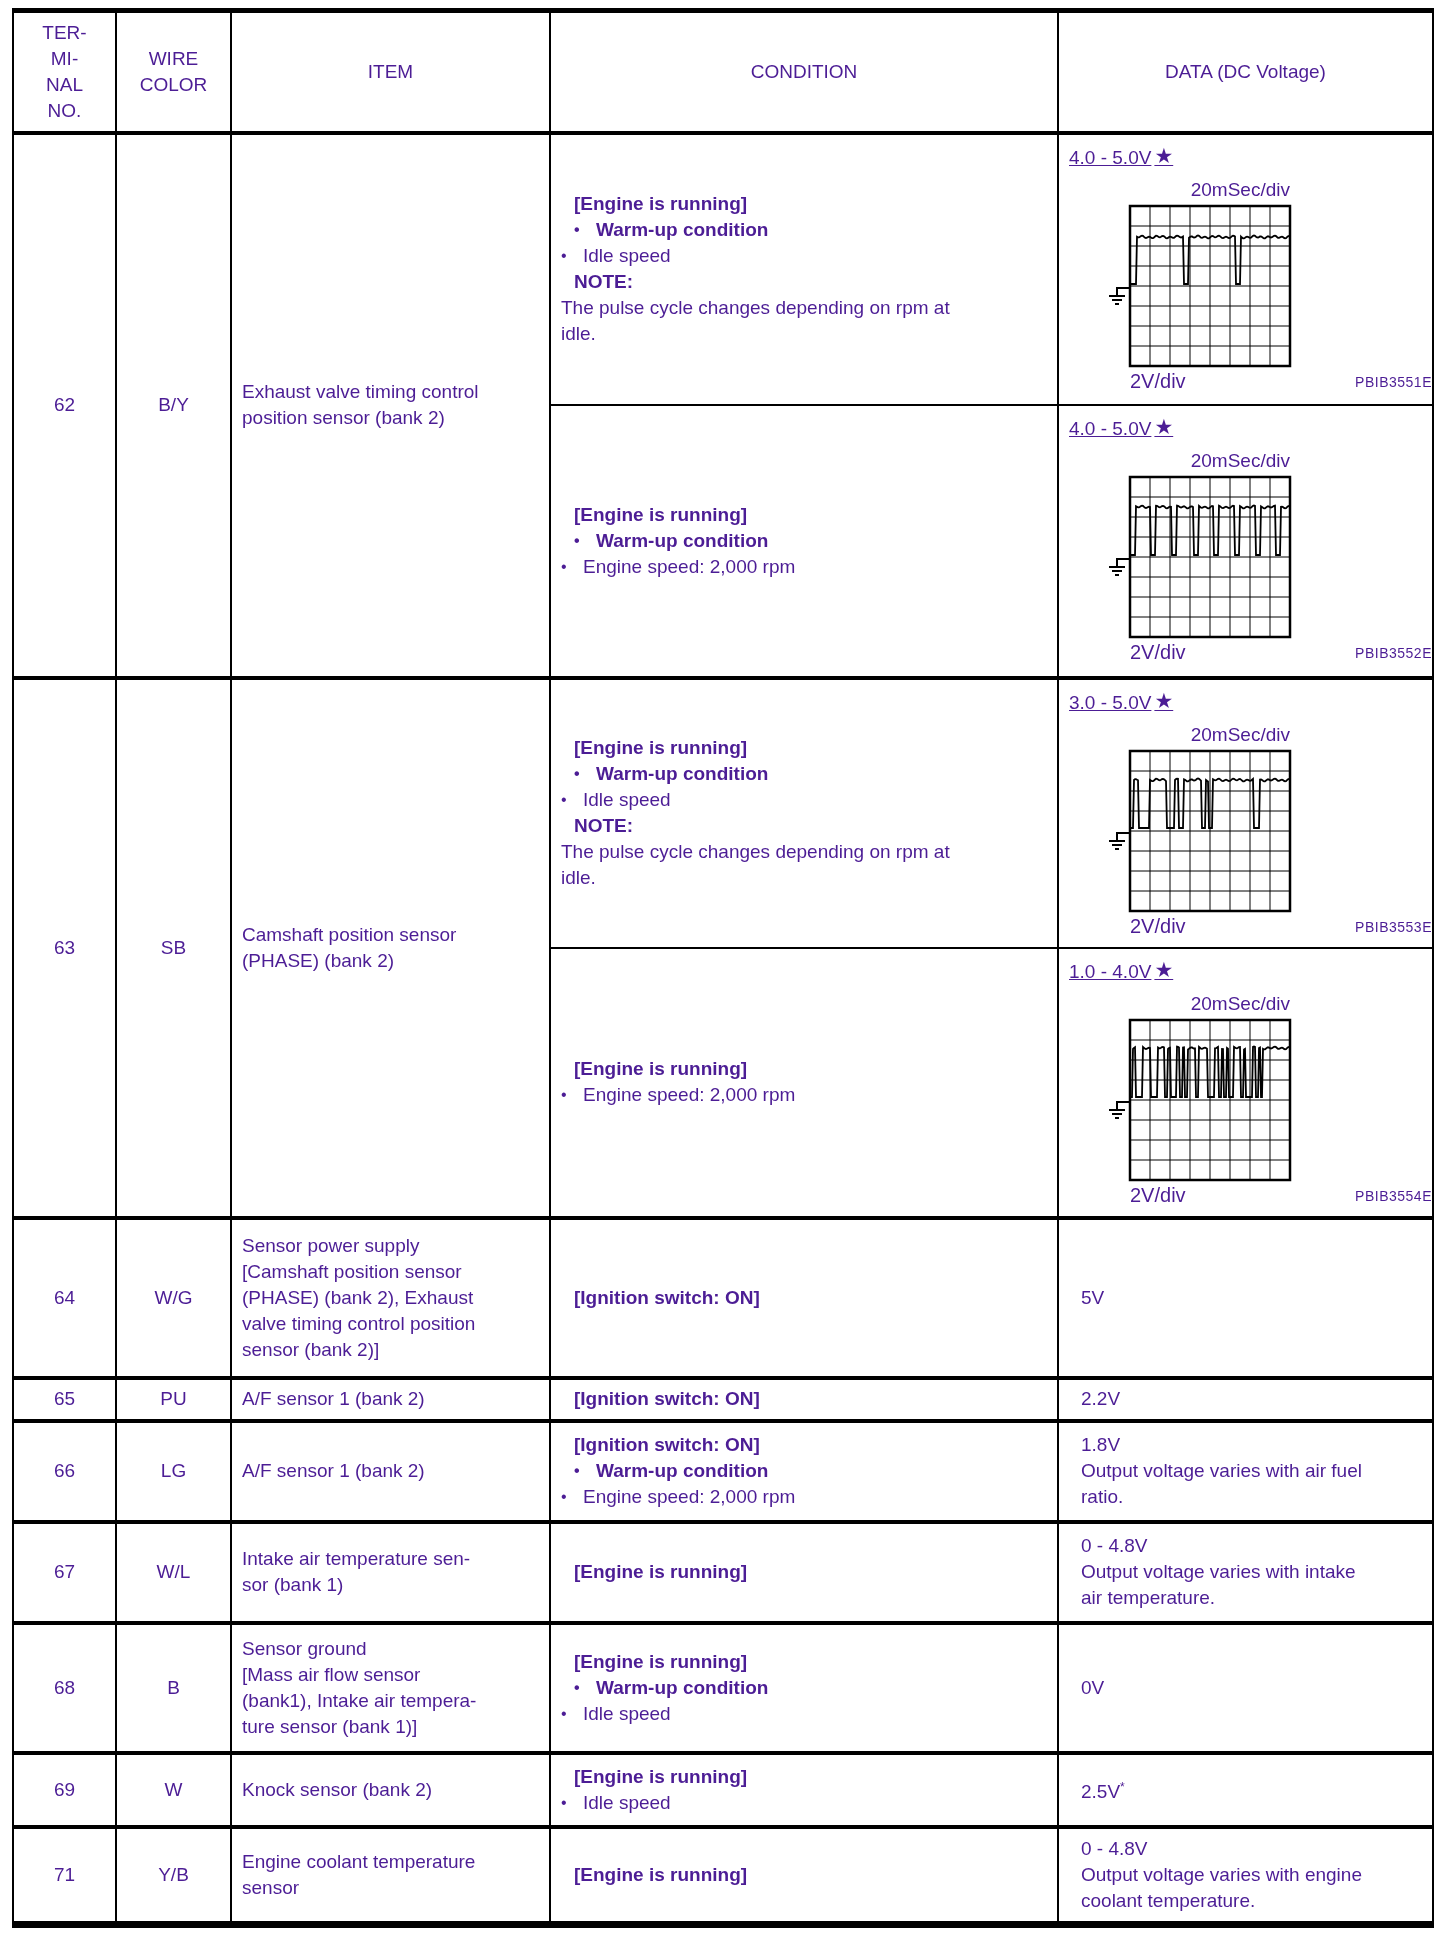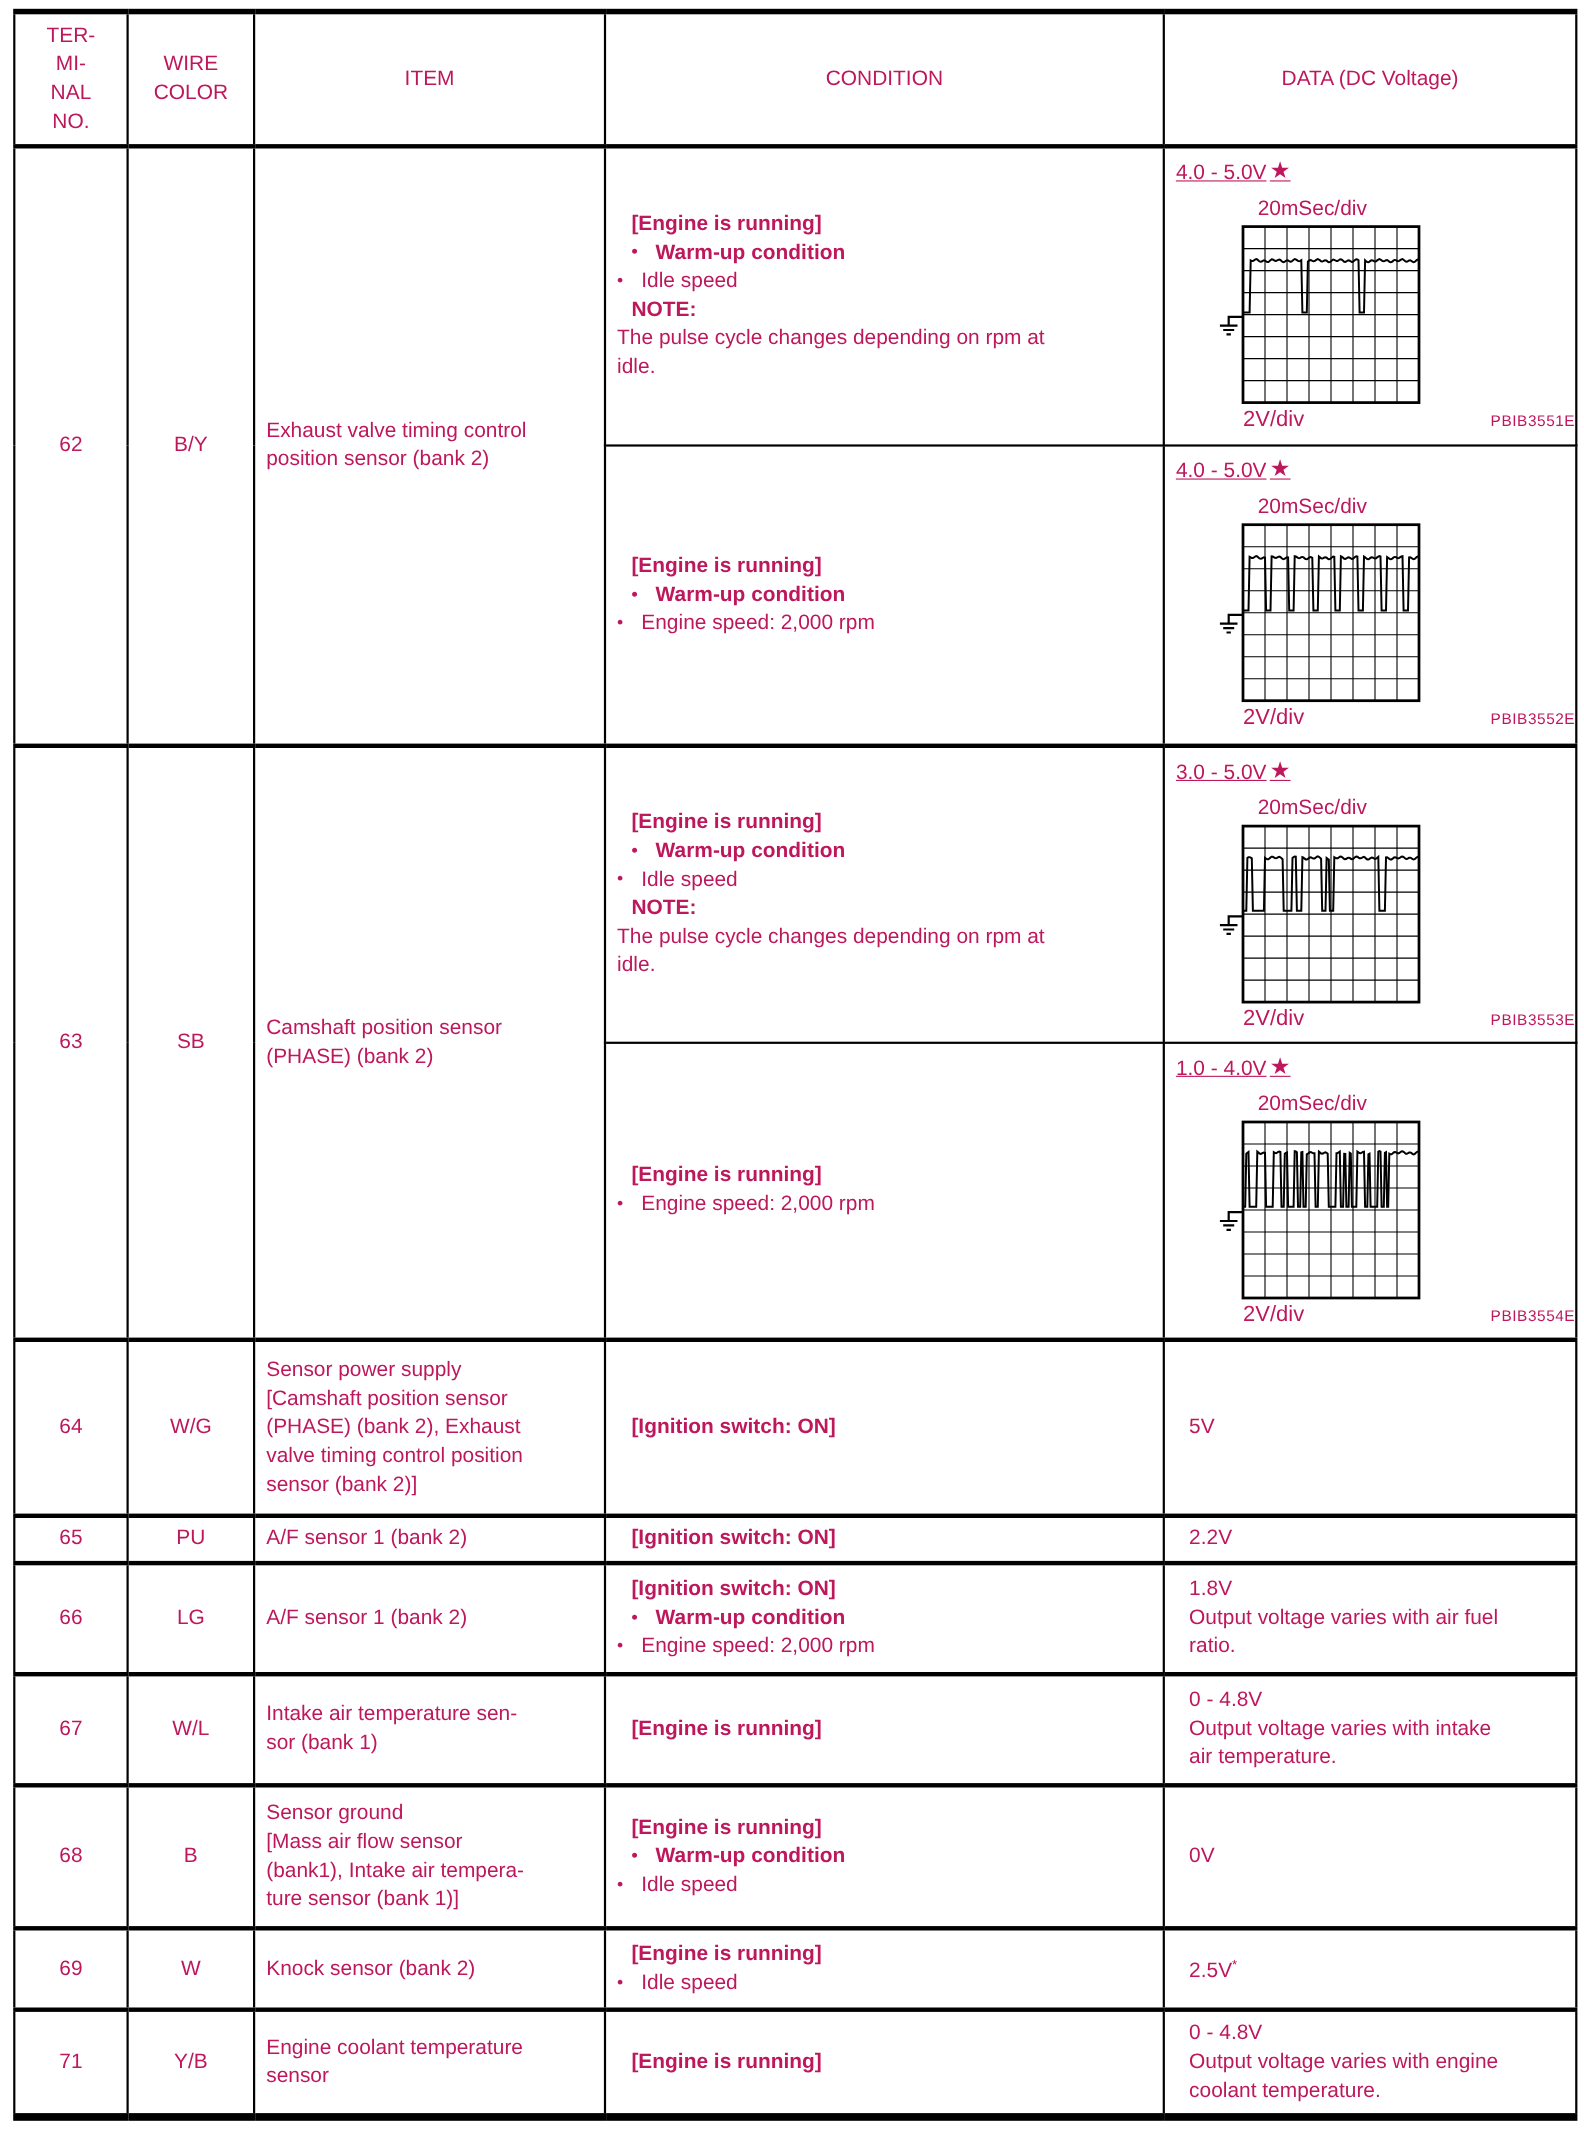--- a/index.html
+++ b/index.html
@@ -1,18 +1,18 @@
 <!DOCTYPE html>
 <html><head>
 <meta charset="utf-8">
 <style>
   html,body { margin:0; padding:0; background:#fff; }
   .page {
     position:relative; width:1440px; height:1946px; background:#fff;
-    font-family:"Liberation Sans", sans-serif; color:#be185d;
+    font-family:"Liberation Sans", sans-serif; color:#4c1d95;
   }
   table.term {
     position:absolute; left:12px; top:8px; width:1420px;
     border-collapse:collapse; table-layout:fixed;
   }
   td {
     border-left:2px solid #000; border-right:2px solid #000;
     border-top:4px solid #000; border-bottom:4px solid #000;
     vertical-align:middle; font-size:19px; line-height:26px;
     padding:4px 8px; overflow:hidden;
@@ -26,21 +26,21 @@
   .bold { font-weight:bold;margin-left:13px; }
   td.itemcell { padding-left:10px; }
   td.condcell { padding-left:10px; }
   td.datacell { padding-left:22px; }
   td.scopecell { vertical-align:top; padding:6px 4px 4px 10px; }
   .bullet-line { display:flex; }
   .bullet { width:22px; flex:0 0 22px; font-size:16px; }
   .range-line { font-size:19px; line-height:28px; padding-top:2px;text-decoration:underline; }
   .star { font-size:21px; margin-left:3px; position:relative; top:-1px; }
   .scope-wrap { margin-left:27px; margin-top:6px; width:336px; }
-  .scope-hlabel { width:194px; text-align:center; font-size:19px; line-height:24px; }
+  .scope-hlabel { width:194px; text-align:right; font-size:19px; line-height:24px; }
   .scope-svg { height:170px; }
   .scope-bottom { display:flex; justify-content:space-between; align-items:flex-end; margin-top:-2px; }
   .scope-vlabel { font-size:20px; padding-left:34px; line-height:22px; }
   .scope-code { font-size:14px; line-height:20px; letter-spacing:0.5px; }
   sup { font-size:12px; }
 </style>
 </head>
 <body>
 
 <div class="page">

